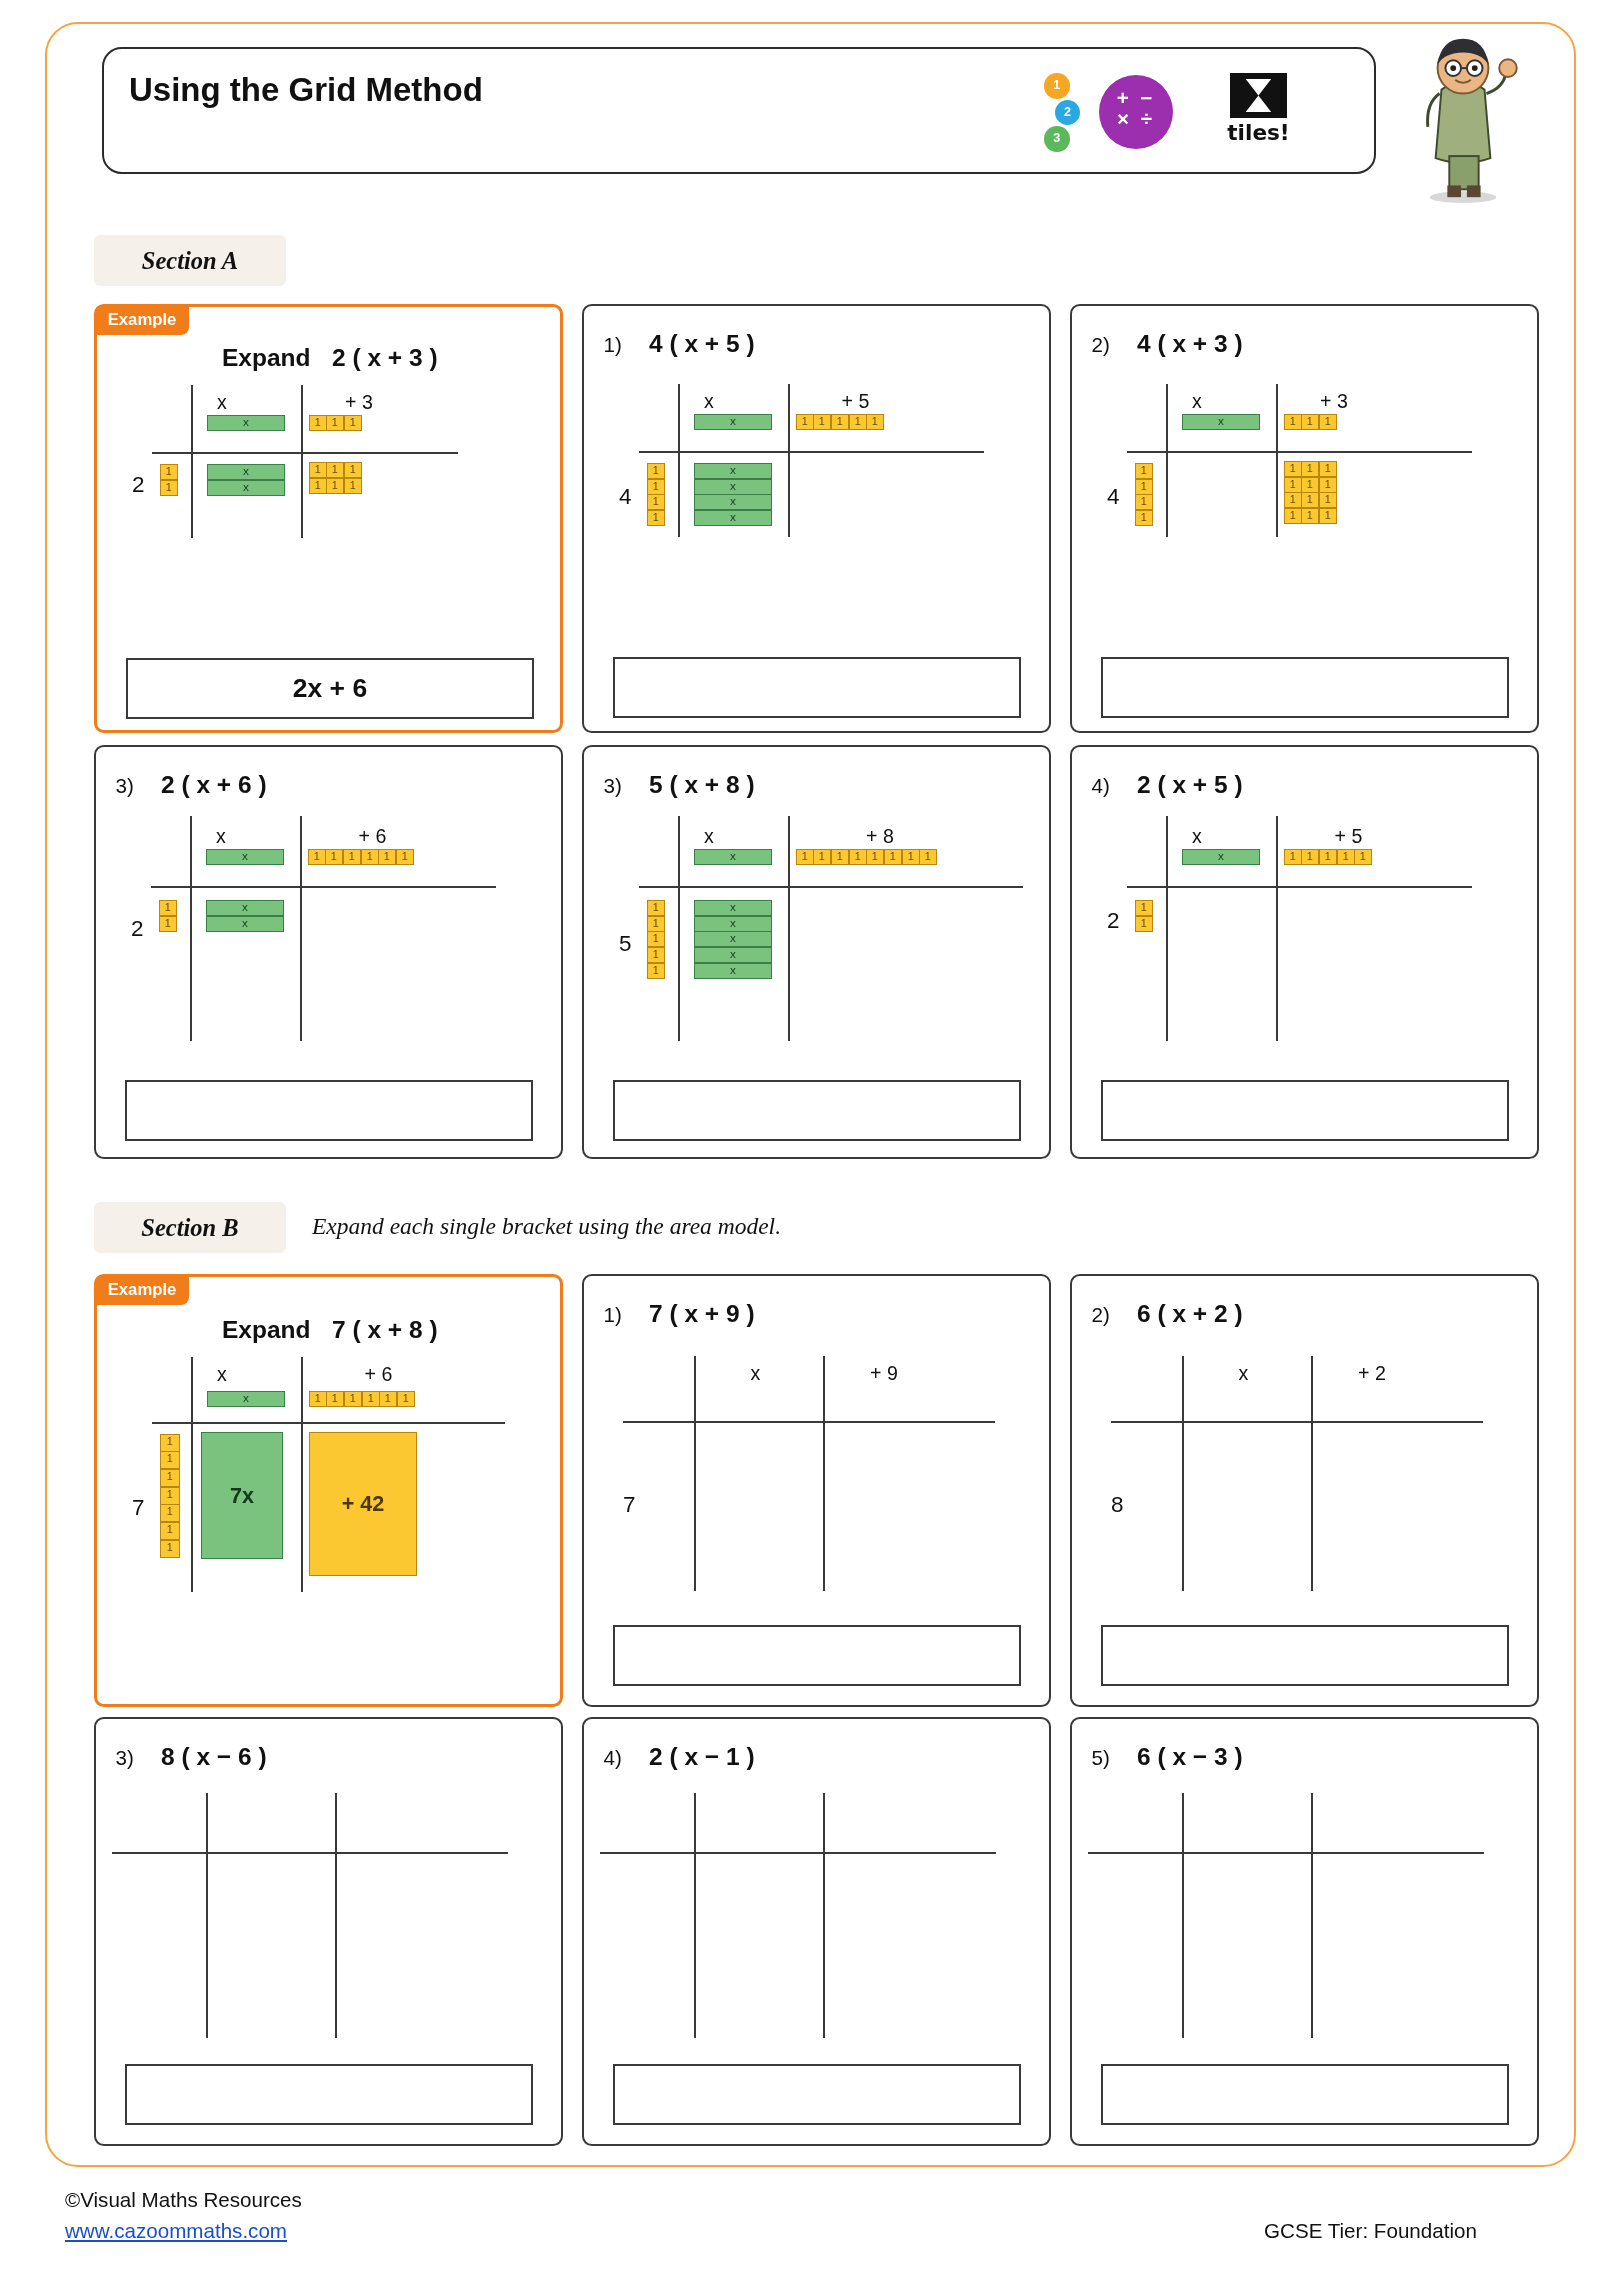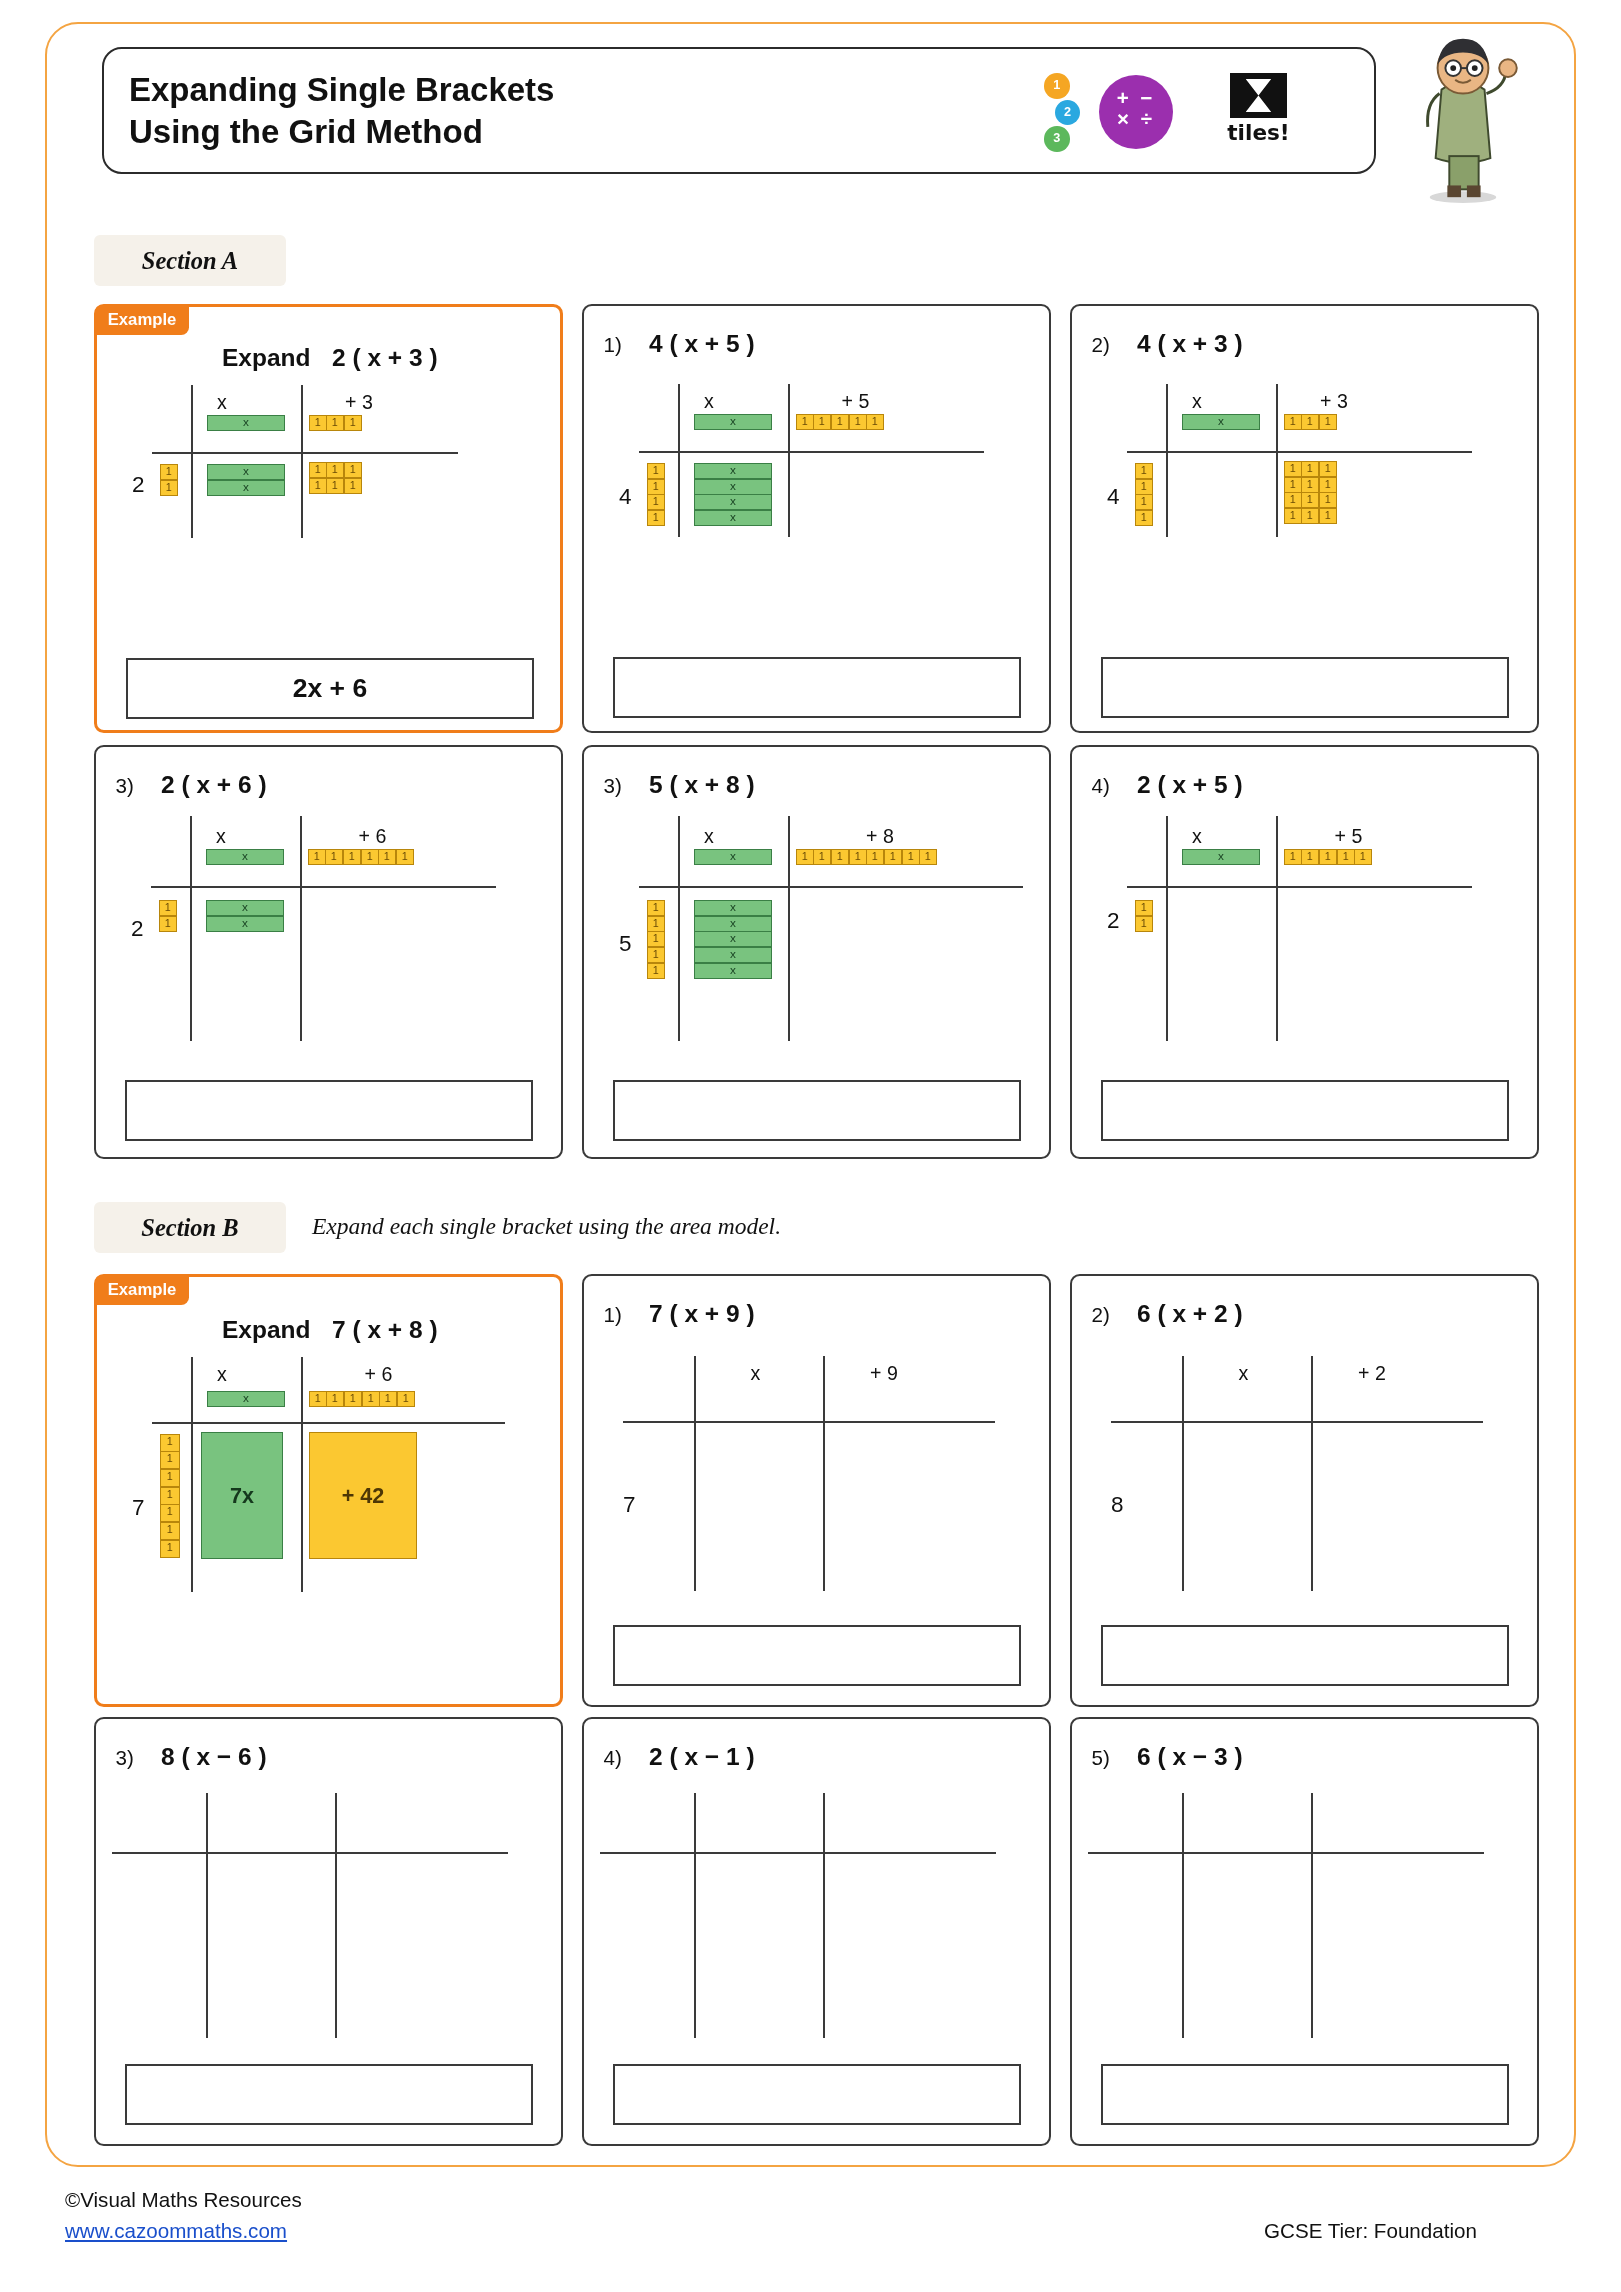--- a/index.html
+++ b/index.html
@@ -125,21 +125,20 @@
 </style>
 </head>
 <body>
 
 <div class="page">
 
   <div class="page-border"></div>
 
   <div class="title-box"></div>
   <div class="title-text">
-    <div>Expanding Single Brackets</div>
     <div>Using the Grid Method</div>
   </div>
 
   <div class="logo-wrap">
     <div class="numcircles">
       <div class="c c1">1</div>
       <div class="c c2">2</div>
       <div class="c c3">3</div>
     </div>
     <div class="opcircle">+ −<br>× ÷</div>
@@ -357,21 +356,21 @@
     <div class="onetile" style="left:282px;top:114px;width:17.6px;height:15.7px;">1</div>
     <div class="onetile" style="left:300px;top:114px;width:17.6px;height:15.7px;">1</div>
     <div class="onetile" style="left:63px;top:157px;width:19.6px;height:17.6px;">1</div>
     <div class="onetile" style="left:63px;top:174px;width:19.6px;height:17.6px;">1</div>
     <div class="onetile" style="left:63px;top:192px;width:19.6px;height:17.6px;">1</div>
     <div class="onetile" style="left:63px;top:210px;width:19.6px;height:17.6px;">1</div>
     <div class="onetile" style="left:63px;top:227px;width:19.6px;height:17.6px;">1</div>
     <div class="onetile" style="left:63px;top:245px;width:19.6px;height:17.6px;">1</div>
     <div class="onetile" style="left:63px;top:263px;width:19.6px;height:17.6px;">1</div>
     <div class="bigx" style="left:104px;top:155px;width:82px;height:127px;">7x</div>
-    <div class="bigy" style="left:212px;top:155px;width:108px;height:127px;">+ 42</div>
+    <div class="bigy" style="left:212px;top:155px;width:108px;height:144px;">+ 42</div>
   </div>
 
   <div class="card" style="left:582px;top:1274px;width:469px;height:433px;">
     <div class="q-num" style="left:19.6px;top:27.4px;">1)</div>
     <div class="q-expr" style="left:65px;top:23.5px;">7 ( x + 9 )</div>
     <div class="vline" style="left:110px;top:80px;height:235px;"></div>
     <div class="vline" style="left:239px;top:80px;height:235px;"></div>
     <div class="hline" style="left:39px;top:145px;width:372px;"></div>
     <div class="hdr" style="left:137px;top:86px;width:69px;">x</div>
     <div class="hdr" style="left:261px;top:86px;width:78px;">+ 9</div>

